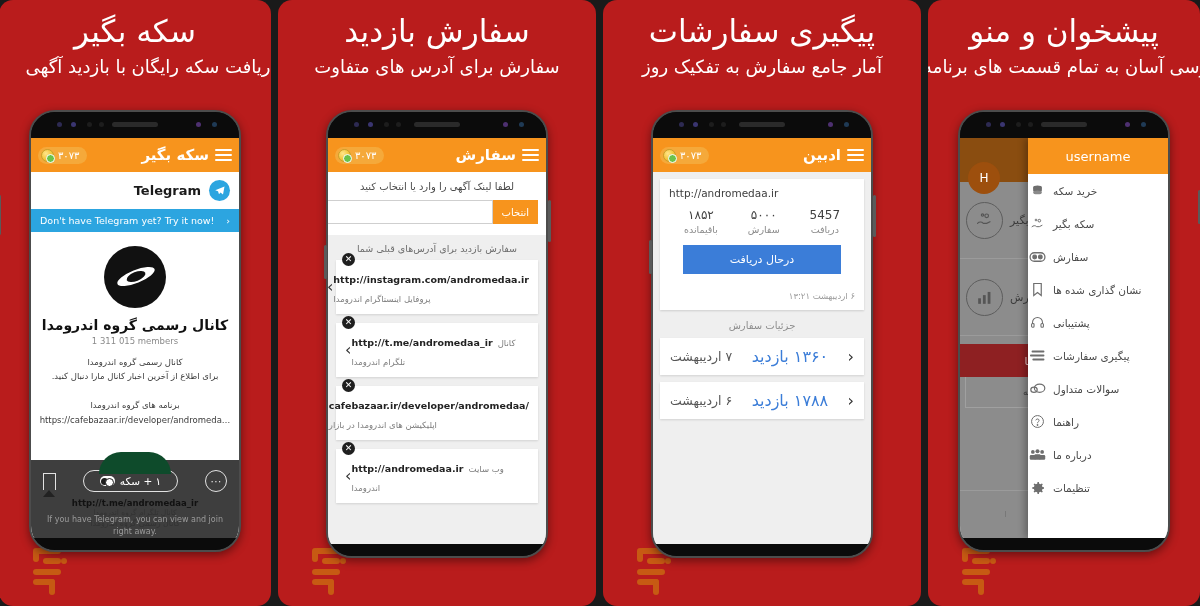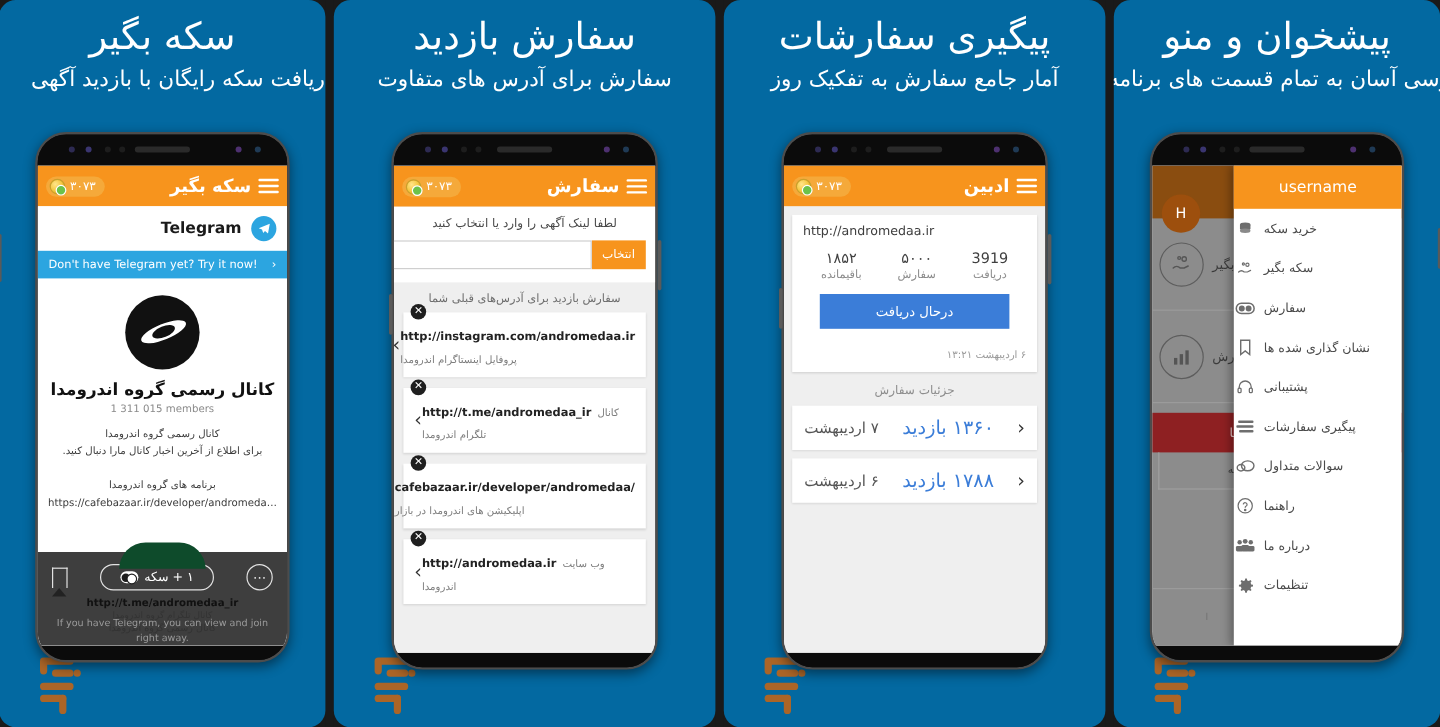--- a/index.html
+++ b/index.html
@@ -8,21 +8,21 @@
     background: #1a1a1a;
     font-family: "DejaVu Sans", "Liberation Sans", sans-serif;
     overflow: hidden;
   }
   .stage { position: relative; width: 1200px; height: 606px; display: flex; gap: 0; }
 
   
   .panel {
     position: relative;
     height: 606px;
-    background: #0369a1;
+    background: #b91c1c;
     overflow: hidden;
     border-radius: 14px;
     flex: 0 0 auto;
   }
   .gap { flex: 0 0 7px; background: #1a1a1a; height: 606px; }
 
   .p1 { width: 272px; }
   .p2 { width: 318px; }
   .p3 { width: 318px; }
   .p4 { width: 272px; }
@@ -497,21 +497,21 @@
             <span class="coin-ic"></span>
             <span>۳۰۷۳</span>
           </div>
         </div>
 
         <div class="body2">
           <div class="card">
             <div class="url">http://andromedaa.ir</div>
             <div class="stats">
               <div>
-                <div class="sv">3919</div>
+                <div class="sv">5457</div>
                 <div class="sl">دریافت</div>
               </div>
               <div>
                 <div class="sv">۵۰۰۰</div>
                 <div class="sl">سفارش</div>
               </div>
               <div>
                 <div class="sv">۱۸۵۲</div>
                 <div class="sl">باقیمانده</div>
               </div>

